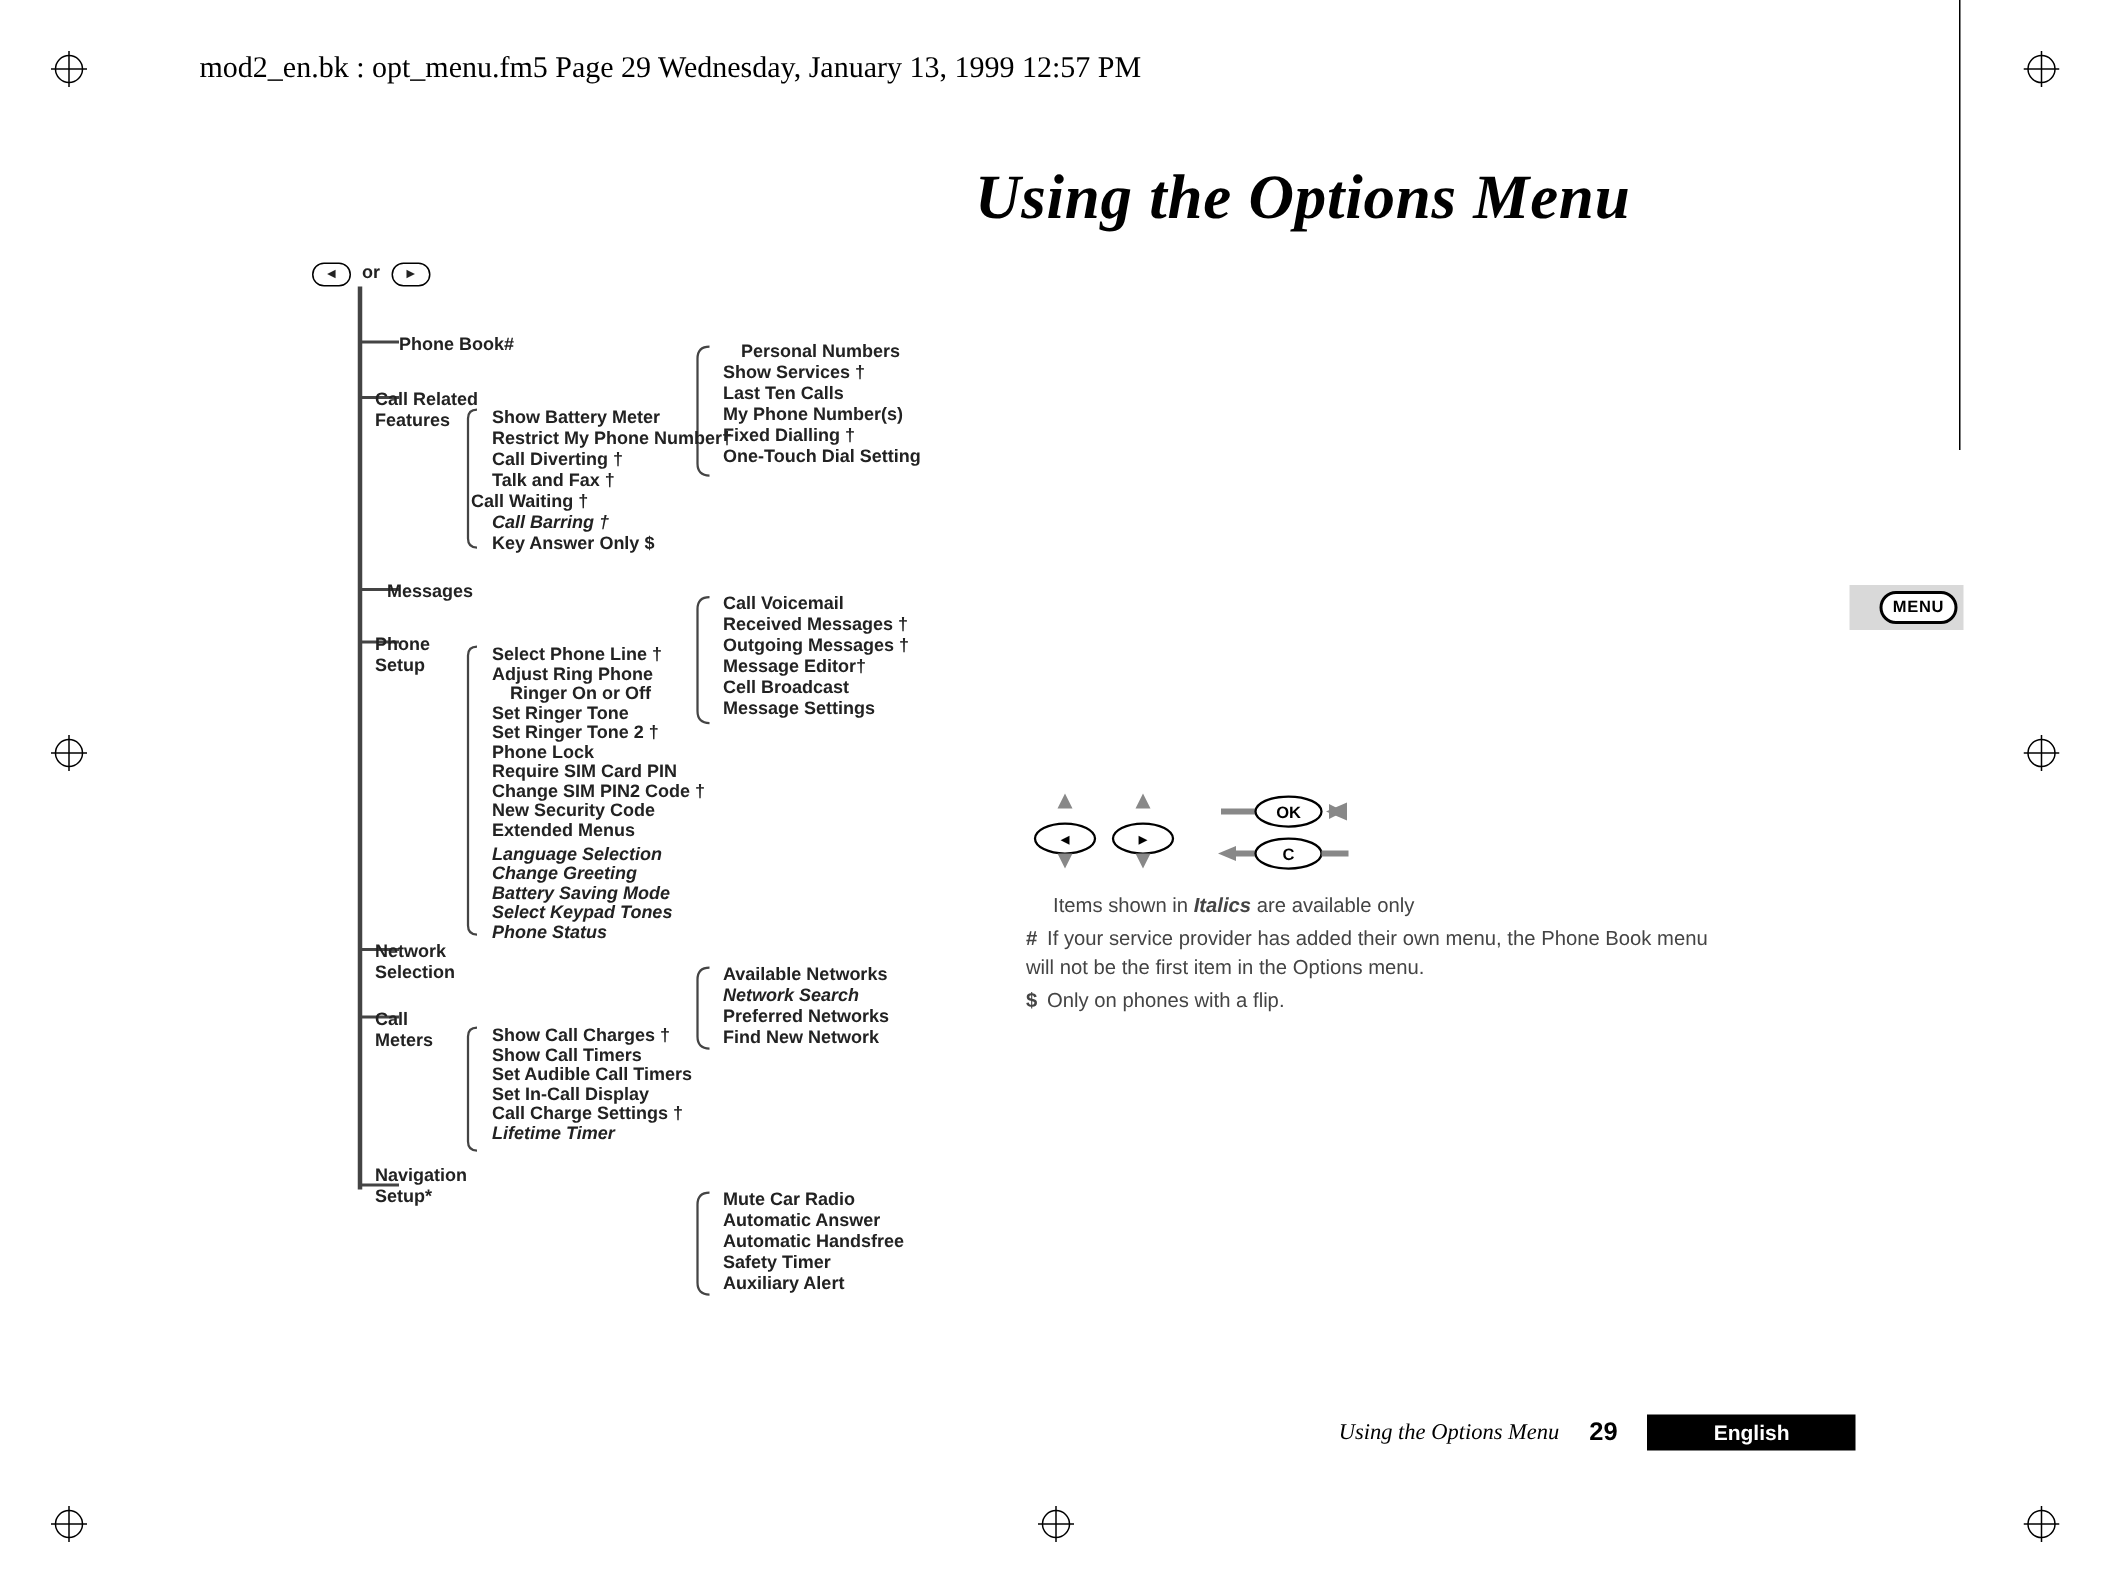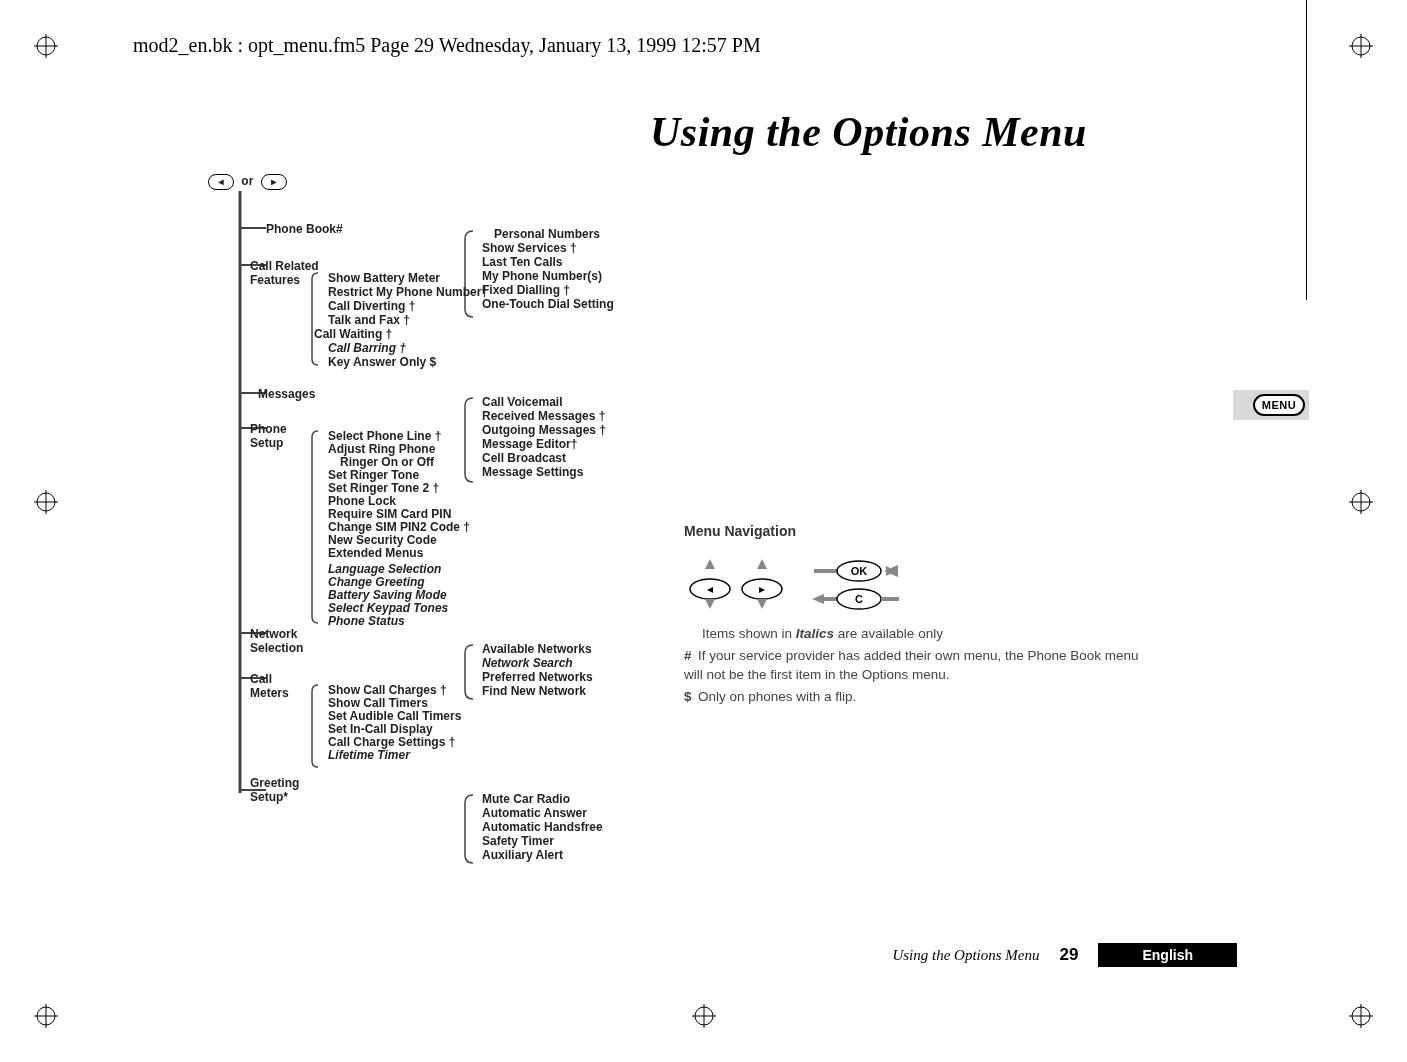--- a/index.html
+++ b/index.html
@@ -285,31 +285,30 @@
 
   <span class="lbl" style="top:498px; left:32px;">Call</span>
   <span class="lbl" style="top:512px; left:32px;">Meters</span>
   <span class="lbl" style="top:509px; left:110px;">Show Call Charges †</span>
   <span class="lbl" style="top:522px; left:110px;">Show Call Timers</span>
   <span class="lbl" style="top:535px; left:110px;">Set Audible Call Timers</span>
   <span class="lbl" style="top:548px; left:110px;">Set In-Call Display</span>
   <span class="lbl" style="top:561px; left:110px;">Call Charge Settings †</span>
   <span class="lbl" style="top:574px; left:110px; font-style:italic;">Lifetime Timer</span>
 
-  <span class="lbl" style="top:602px; left:32px;">Greeting</span>
+  <span class="lbl" style="top:602px; left:32px;">Navigation</span>
   <span class="lbl" style="top:616px; left:32px;">Setup*</span>
   <span class="lbl" style="top:618px; left:264px;">Mute Car Radio</span>
   <span class="lbl" style="top:632px; left:264px;">Automatic Answer</span>
   <span class="lbl" style="top:646px; left:264px;">Automatic Handsfree</span>
   <span class="lbl" style="top:660px; left:264px;">Safety Timer</span>
   <span class="lbl" style="top:674px; left:264px;">Auxiliary Alert</span>
 </div>
 
 <div class="nav-panel">
-  <div class="nav-title">Menu Navigation</div>
   <div class="nav-diagram">
     <svg width="240" height="60">
 
       <ellipse cx="26" cy="36" rx="20" ry="10" fill="#fff" stroke="#000" stroke-width="1.5"></ellipse>
       <text x="26" y="40" text-anchor="middle" font-size="12">◂</text>
       <polygon points="26,6 21,16 31,16" fill="#888"></polygon>
       <polygon points="26,56 21,46 31,46" fill="#888"></polygon>
 
       <ellipse cx="78" cy="36" rx="20" ry="10" fill="#fff" stroke="#000" stroke-width="1.5"></ellipse>
       <text x="78" y="40" text-anchor="middle" font-size="12">▸</text>

